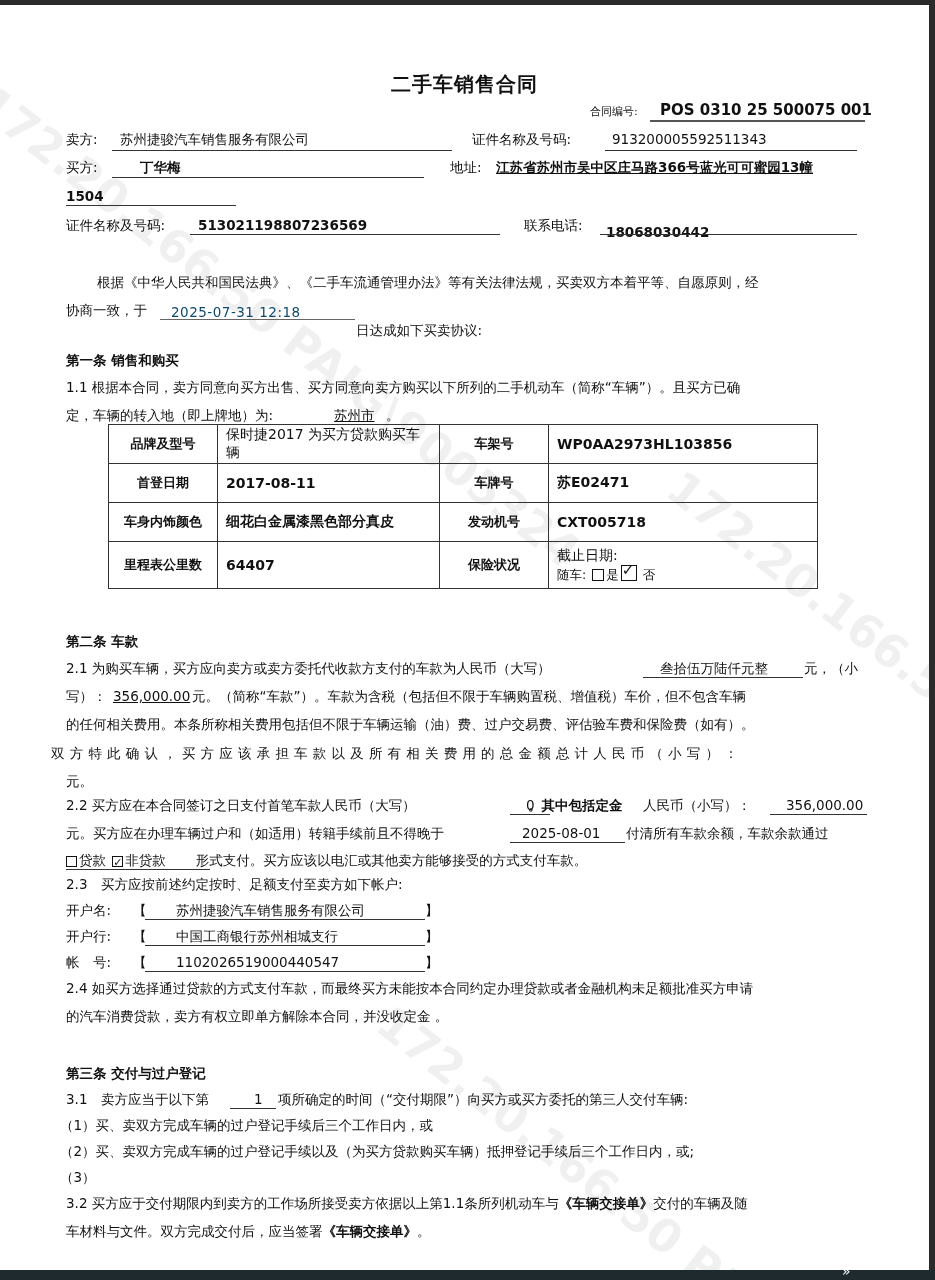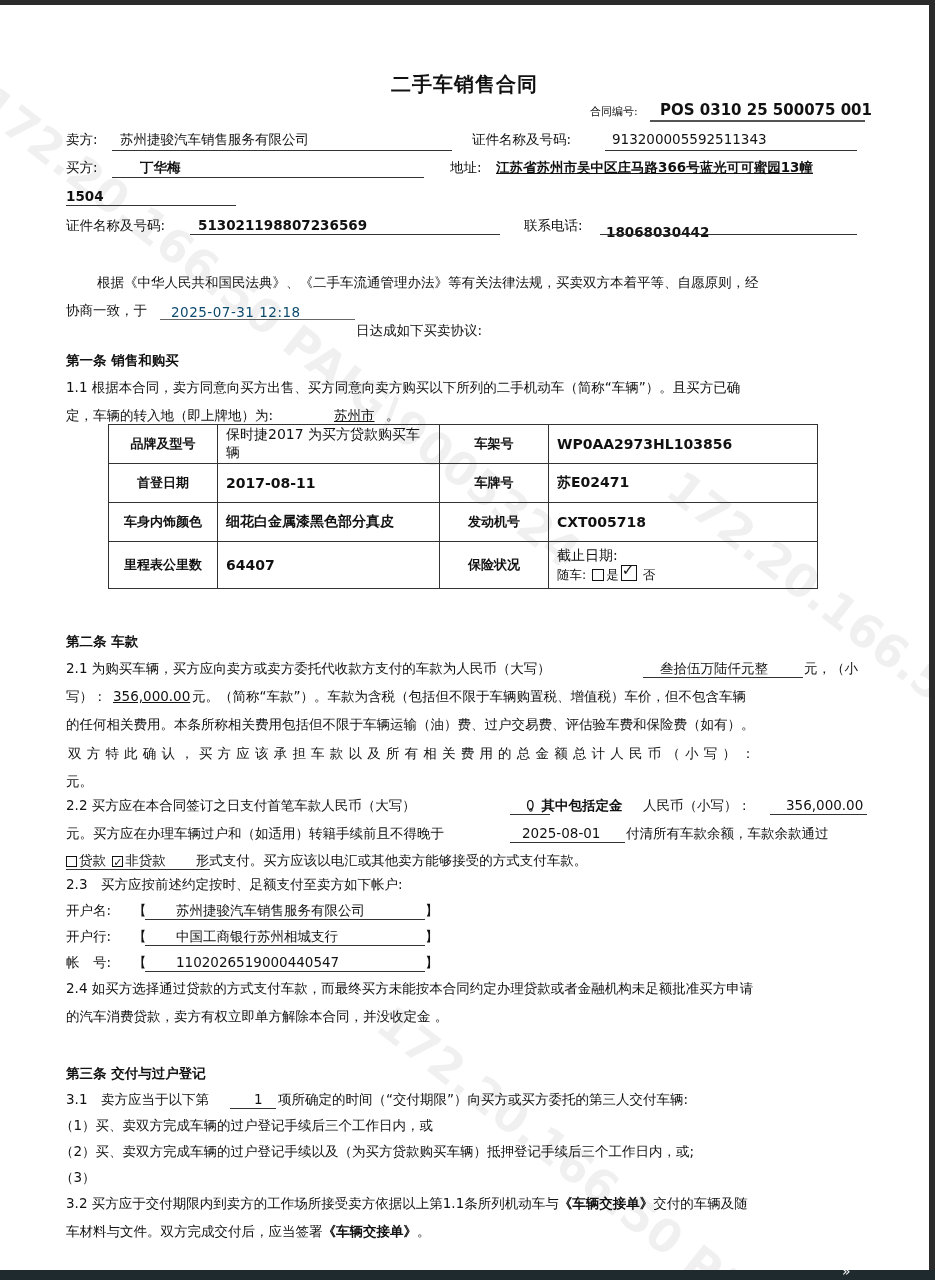--- a/index.html
+++ b/index.html
@@ -136,21 +136,21 @@
 
   <span class="abs t13 b" style="left:66px;top:627px;">第二条 车款</span>
   <span class="abs t13" style="left:66px;top:654px;">2.1 为购买车辆，买方应向卖方或卖方委托代收款方支付的车款为人民币（大写）</span>
   <span class="abs t13" style="left:660px;top:654px;">叁拾伍万陆仟元整</span>
   <div class="line" style="left:643px;top:672px;width:160px;"></div>
   <span class="abs t13" style="left:804px;top:654px;">元，（小</span>
   <span class="abs t13" style="left:66px;top:682px;">写）：</span>
   <span class="abs t13 u" style="left:113px;top:682px;">356,000.00</span>
   <span class="abs t13" style="left:192px;top:682px;">元。（简称“车款”）。车款为含税（包括但不限于车辆购置税、增值税）车价，但不包含车辆</span>
   <span class="abs t13" style="left:66px;top:710px;">的任何相关费用。本条所称相关费用包括但不限于车辆运输（油）费、过户交易费、评估验车费和保险费（如有）。</span>
-  <span class="abs t13 sp" style="left:68px;top:739px;text-align:center;">双方特此确认，买方应该承担车款以及所有相关费用的总金额总计人民币（小写）：</span>
+  <span class="abs t13 sp" style="left:51px;top:739px;text-align:center;">双方特此确认，买方应该承担车款以及所有相关费用的总金额总计人民币（小写）：</span>
   <span class="abs t13" style="left:66px;top:767px;">元。</span>
 
   <span class="abs t13" style="left:66px;top:791px;">2.2 买方应在本合同签订之日支付首笔车款人民币（大写）</span>
   <span class="abs t13" style="left:526px;top:791px;">0</span>
   <div class="line" style="left:510px;top:809px;width:40px;"></div>
   <span class="abs t13 b" style="left:528px;top:791px;margin-left:0;"><span style="margin-left:0;">。其中包括定金</span></span>
   <span class="abs t13" style="left:643px;top:791px;">人民币（小写）：</span>
   <span class="abs t13" style="left:786px;top:791px;">356,000.00</span>
   <div class="line" style="left:770px;top:809px;width:97px;"></div>
   <span class="abs t13" style="left:66px;top:819px;">元。买方应在办理车辆过户和（如适用）转籍手续前且不得晚于</span>

